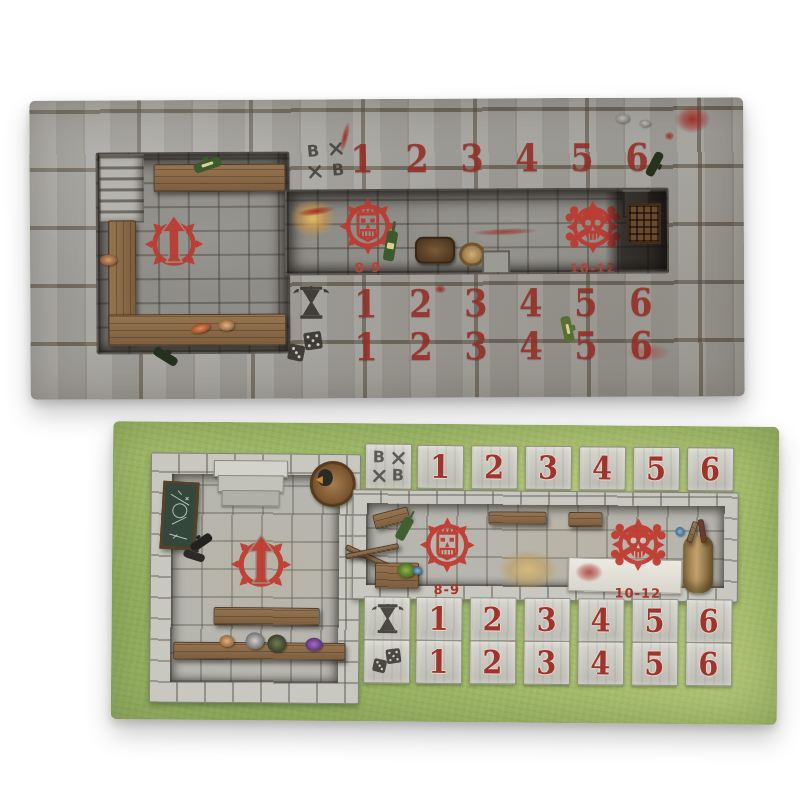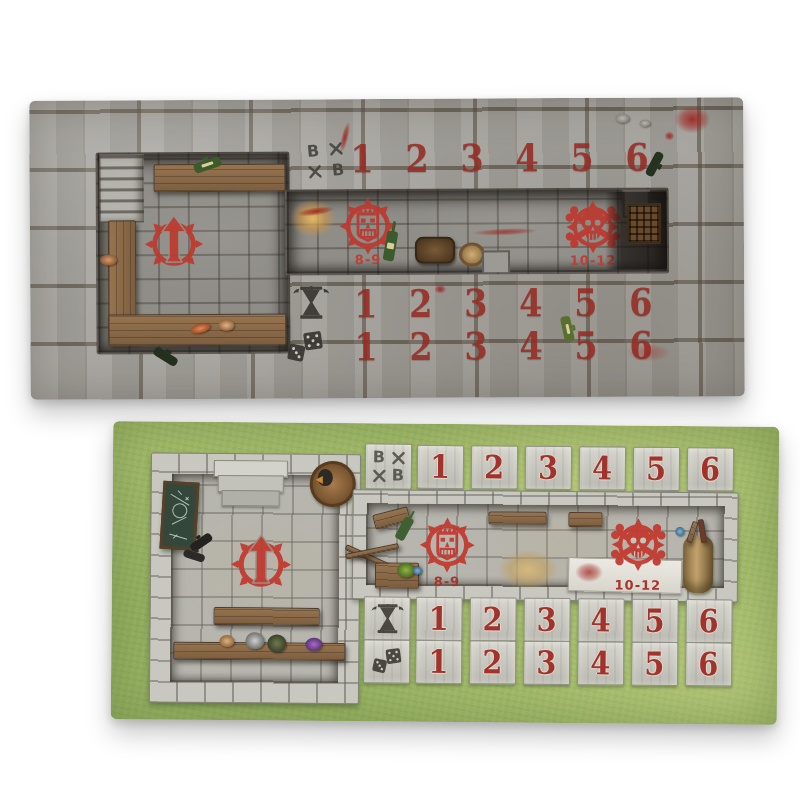--- a/index.html
+++ b/index.html
@@ -59,21 +59,21 @@
     position:absolute;border:1px solid rgba(50,44,36,.6);
     background:repeating-linear-gradient(0deg,#b5b3ad 0 8px,#6e6b64 8px 11px);
     box-shadow:inset -4px 0 6px rgba(22,19,15,.4);
   }
   
   .emblem{position:absolute;color:#bd3a30;opacity:.93;}
   .board-grass .emblem{color:#c2392f;}
   .inkicon{position:absolute;color:#34312d;opacity:.88;}
   .lbl{
     position:absolute;text-align:center;
-    font:bold 13px/1 "DejaVu Sans",sans-serif;letter-spacing:1px;color:#b8423a;
+    font:bold 13px/1 "DejaVu Sans",sans-serif;letter-spacing:1px;color:#b8423a;margin-top:8px;
   }
   .board-grass .lbl{color:#a8352d;}
   
   .row{position:absolute;display:flex;}
   .num{
     width:55px;text-align:center;
     font:bold 38px/44px "DejaVu Serif",serif;
     color:rgba(153,45,38,.88);
     transform:scaleX(.88);
     text-shadow:0 1px 1px rgba(0,0,0,.18);

